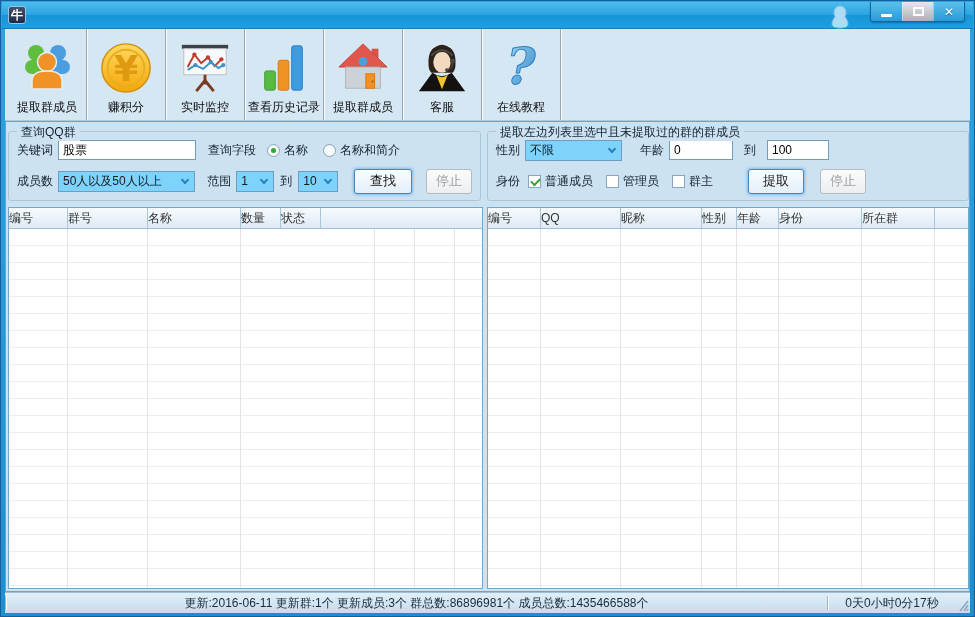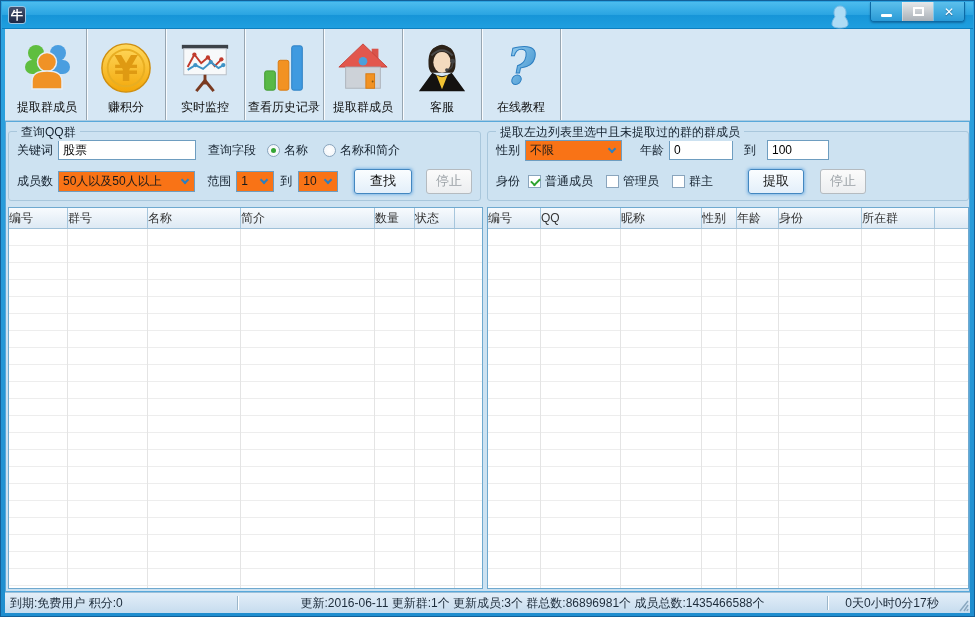--- a/index.html
+++ b/index.html
@@ -39,21 +39,21 @@
   
   .main{position:absolute;left:4px;right:4px;top:120px;bottom:24px;
     background:#cde2f1;border:1px solid #58a8da;}
 
   .gb{position:absolute;border:1px solid #a9c7dc;border-radius:3px;}
   .gb-title{position:absolute;top:-8px;left:8px;background:#cde2f1;padding:0 4px;color:#14212e;}
   .row{display:flex;align-items:center;padding:0 8px;}
   .lab{margin-right:5px;white-space:nowrap;color:#14212e;}
   .tinput{height:20px;border:1px solid #6e9dc0;background:#fff;font-size:12px;padding:8px 4px;
     font-family:"Liberation Sans","DejaVu Sans",sans-serif;}
-  .dropdown{height:21px;border:1px solid #6e9dc0;background:#f97316;display:flex;align-items:center;
+  .dropdown{height:21px;border:1px solid #6e9dc0;background:#7dd3fc;display:flex;align-items:center;
     padding:0 20px 0 4px;position:relative;cursor:default;}
   .chev{position:absolute;right:6px;top:5px;width:6px;height:6px;
     border-right:2px solid #2d7fc1;border-bottom:2px solid #2d7fc1;transform:rotate(45deg);}
   .radio{width:13px;height:13px;border-radius:50%;border:1px solid #8aa5bd;
     background:radial-gradient(#fff,#eef3f8);position:relative;margin-right:4px;flex:none;cursor:pointer;}
   .radio.sel::after{content:"";position:absolute;left:3px;top:3px;right:3px;bottom:3px;border-radius:50%;background:#35a535;}
   .cb{width:13px;height:13px;border:1px solid #8aa5bd;background:#fff;position:relative;margin-right:4px;flex:none;cursor:pointer;}
   .cb.checked::after{content:"";position:absolute;left:2px;top:2px;width:7px;height:4px;
     border-left:2px solid #2fa32f;border-bottom:2px solid #2fa32f;transform:rotate(-45deg);}
   .btn{height:25px;padding:0 12px;border-radius:3px;border:1px solid #4387c0;
@@ -291,23 +291,20 @@
       <div class="thead">
         <div class="th" style="width: 59px;">
             <span>编号</span>
           </div>
           <div class="th" style="width: 80px;">
             <span>群号</span>
           </div>
           <div class="th" style="width: 93px;">
             <span>名称</span>
           </div>
-          <div class="th" style="width: 134px;">
-            <span>简介</span>
-          </div>
           <div class="th" style="width: 40px;">
             <span>数量</span>
           </div>
           <div class="th" style="width: 40px;">
             <span>状态</span>
           </div>
       </div>
       <div class="tbody">
         <div class="bcol" style="width: 59px;"></div>
           <div class="bcol" style="width: 80px;"></div>
@@ -348,21 +345,20 @@
           <div class="bcol" style="width: 81px;"></div>
           <div class="bcol" style="width: 35px;"></div>
           <div class="bcol" style="width: 42px;"></div>
           <div class="bcol" style="width: 83px;"></div>
           <div class="bcol" style="width: 73px;"></div>
       </div>
     </div>
   </div>
 
   <div class="statusbar">
-    <div class="ssec left">到期:免费用户 积分:0</div>
     <div class="ssep"></div>
     <div class="ssec center">更新:2016-06-11 更新群:1个 更新成员:3个 群总数:86896981个 成员总数:1435466588个</div>
     <div class="ssep"></div>
     <div class="ssec right">0天0小时0分17秒</div>
     <div class="grip">
       <svg width="14" height="16" viewBox="0 0 14 16">
         <line x1="12" y1="4" x2="4" y2="14" stroke="#8aa8c0" stroke-width="1.5"></line>
         <line x1="12" y1="8" x2="8" y2="14" stroke="#8aa8c0" stroke-width="1.5"></line>
         <line x1="12" y1="12" x2="11" y2="14" stroke="#8aa8c0" stroke-width="1.5"></line>
       </svg>

